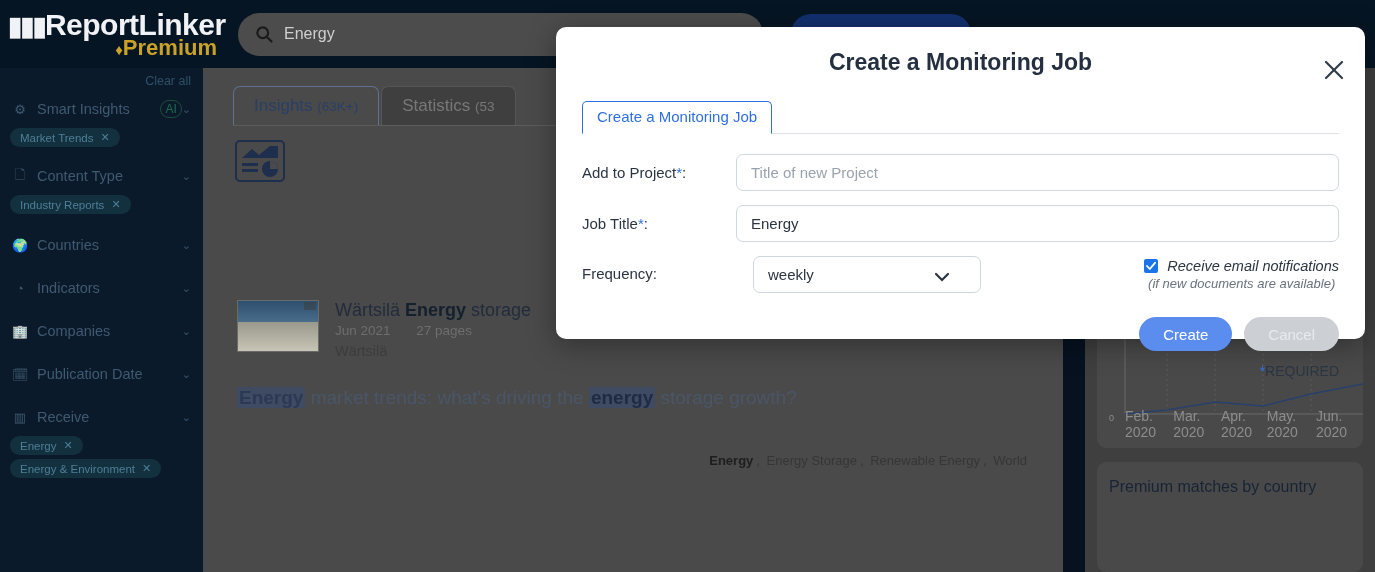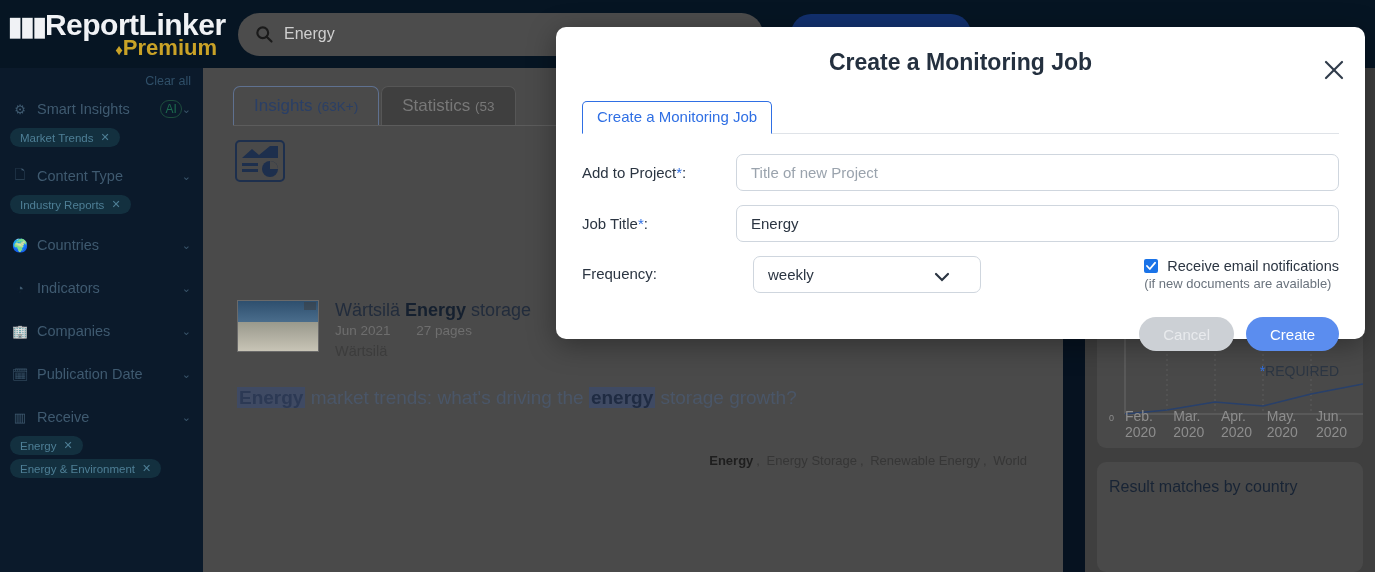--- a/index.html
+++ b/index.html
@@ -207,21 +207,21 @@
     width: 228px; height: 37px; border: 1px solid #cfd6de; border-radius: 7px;
     padding: 0 14px; font-size: 15px; color: #2b3542; background: #fff;
     font-family: "Liberation Sans", sans-serif;
     appearance: none; -webkit-appearance: none; outline: none;
   }
   .sel-chev {
     position: absolute; right: 14px; top: 12px; pointer-events: none;
     color: #2b3542;
   }
   .notif {
-    margin-left: auto; text-align: left; padding-top: 2px;
+    margin-left: auto; text-align: center; padding-top: 2px; font-style: italic;
   }
   .notif-main { font-size: 14.5px; color: #2b3542; white-space: nowrap; }
   .cbx {
     display: inline-block; width: 14px; height: 14px; border-radius: 2px;
     background: #1a73e8; position: relative; vertical-align: -2px; margin-right: 5px;
   }
   .cbx svg { position: absolute; left: 2px; top: 2px; }
   .notif-sub { font-size: 13px; color: #6a737d; margin-top: 2px; white-space: nowrap; }
 
   .actions {
@@ -400,21 +400,21 @@
         <span class="zero-lbl">0</span>
         <div class="axis-labels">
           <span>Feb. 2020</span>
           <span>Mar. 2020</span>
           <span>Apr. 2020</span>
           <span>May. 2020</span>
           <span>Jun. 2020</span>
         </div>
       </div>
       <div class="rp-card2">
-        <div class="rp-title">Result matches by country</div>
+        <div class="rp-title">Premium matches by country</div>
       </div>
     </div>
   </div>
 
   <div class="modal">
     <div class="modal-title">Create a Monitoring Job</div>
     <div class="modal-close">
       <svg width="26" height="26" viewBox="0 0 26 26" stroke="#2f3b4a" stroke-width="2.2" stroke-linecap="round">
         <line x1="5" y1="5" x2="21" y2="21"></line>
         <line x1="21" y1="5" x2="5" y2="21"></line>
@@ -455,22 +455,22 @@
               </svg>
             </span>
             <span>Receive email notifications</span>
           </div>
           <div class="notif-sub">(if new documents are available)</div>
         </div>
       </div>
     </div>
 
     <div class="actions">
+      <button class="btn btn-create">Create</button>
       <button class="btn btn-cancel">Cancel</button>
-      <button class="btn btn-create">Create</button>
     </div>
 
     <div class="required-note">
       <span class="star">*</span><span>REQUIRED</span>
     </div>
   </div>
 
 </div>
 
 </body></html>

